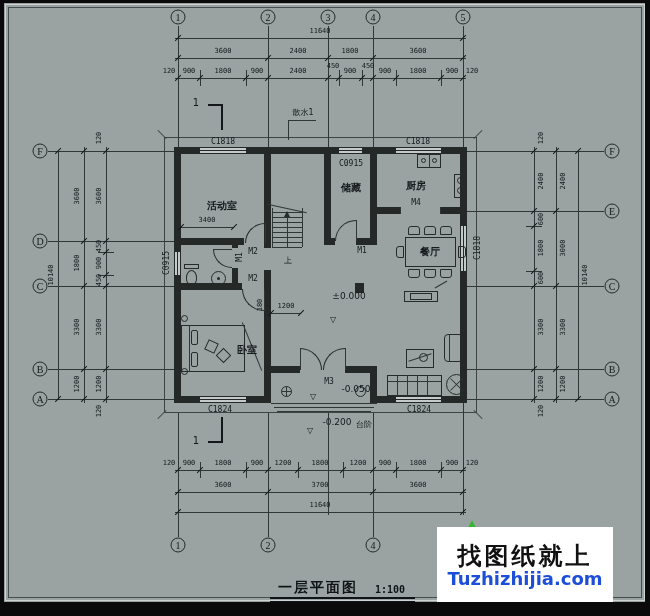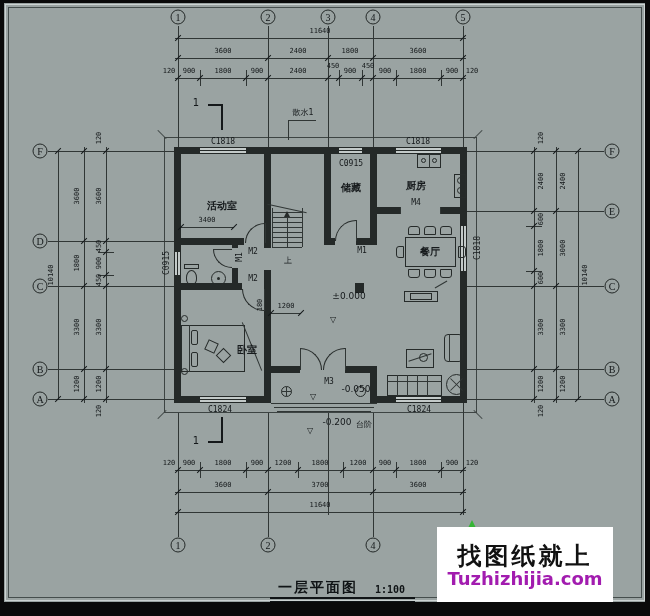--- a/index.html
+++ b/index.html
@@ -449,17 +449,17 @@
     </div>
 
   <span class="abs" style="left:318px;top:588px;transform:translate(-50%,-50%);font:bold 14px 'DejaVu Sans',sans-serif;color:#101416;letter-spacing:2px;white-space:nowrap">一层平面图</span>
   <span class="abs" style="left:390px;top:589px;transform:translate(-50%,-50%);font:bold 10px 'DejaVu Sans Mono',monospace;color:#101416">1:100</span>
   <div class="abs" style="left:270px;top:597px;width:145px;height:2px;background:#101416"></div>
   <div class="abs" style="left:270px;top:601px;width:145px;height:1px;background:#101416"></div>
 
   <div class="abs" style="left:468px;top:520px;width:0;height:0;border-left:4px solid transparent;border-right:4px solid transparent;border-bottom:8px solid #35b535"></div>
   <div class="abs" style="left:437px;top:527px;width:176px;height:79px;background:#ffffff;display:flex;flex-direction:column;align-items:center;justify-content:center">
     <span style="font:bold 24px 'DejaVu Sans',sans-serif;color:#111;letter-spacing:3px;line-height:1.05;white-space:nowrap">找图纸就上</span>
-    <span style="font:bold 18px 'DejaVu Sans',sans-serif;color:#a21caf;line-height:1.1;white-space:nowrap">Tuzhizhijia.com</span>
+    <span style="font:bold 18px 'DejaVu Sans',sans-serif;color:#1d4ed8;line-height:1.1;white-space:nowrap">Tuzhizhijia.com</span>
   </div>
 
   <div class="abs" style="left:0;top:602px;width:650px;height:14px;background:#0a0a0a"></div>
 </div>
 
 </body></html>

